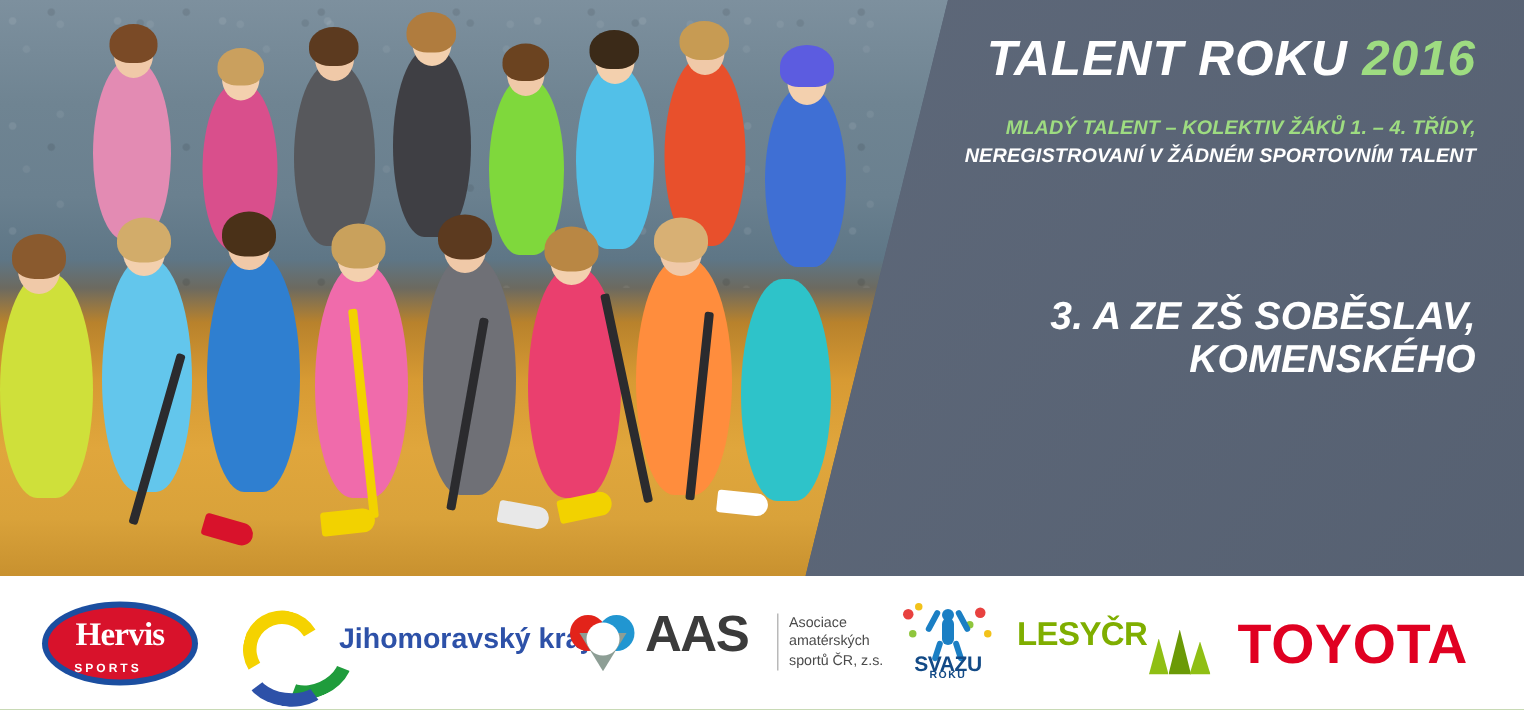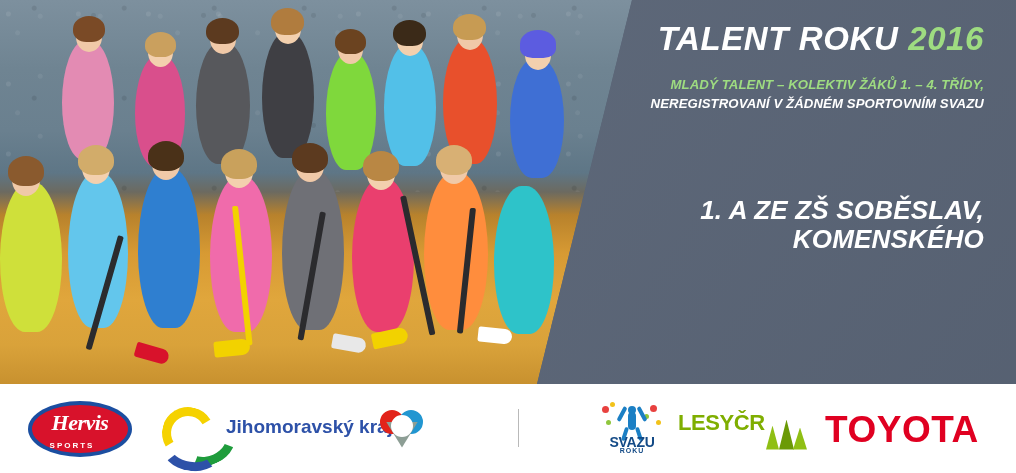--- a/index.html
+++ b/index.html
@@ -55,21 +55,21 @@
   
   #logobar{position:absolute;left:0;top:384px;width:1016px;height:89px;background:#ffffff;
     display:flex;align-items:center;}
   .logo{position:absolute;top:50%;transform:translateY(-50%);}
 
   
   #lg-hervis{left:28px;width:104px;height:56px;}
   .hv-out{position:absolute;inset:0;border-radius:50%;background:#1b4ea0;}
   .hv-in{position:absolute;left:4px;top:4px;right:4px;bottom:4px;border-radius:50%;background:#d8122b;}
   .hv-t{position:absolute;left:0;right:0;top:9px;text-align:center;color:#fff;font-size:22px;
-    font-weight:bold;font-style:italic;letter-spacing:-.5px;font-family:"Liberation Serif",serif;}
+    font-weight:bold;letter-spacing:-.5px;font-family:"Liberation Serif",serif;}
   .hv-s{position:absolute;left:0;right:16px;bottom:7px;text-align:center;color:#fff;font-size:8px;
     font-weight:bold;letter-spacing:2px;}
 
   
   #lg-jmk{left:160px;width:200px;height:52px;}
   .jm-mark{position:absolute;left:0;top:4px;width:60px;height:44px;}
   .jm-y{position:absolute;left:2px;top:0;width:34px;height:34px;border:9px solid #f5d200;
     border-radius:50%;border-right-color:transparent;border-bottom-color:transparent;transform:rotate(14deg);}
   .jm-g{position:absolute;left:18px;top:10px;width:40px;height:30px;border:9px solid #1f9c3c;
     border-radius:50%;border-top-color:transparent;border-left-color:transparent;border-right-color:transparent;
@@ -220,24 +220,24 @@
 
     <div id="panel-content">
 
       <div class="t-title">
         <span>TALENT ROKU</span>
         <span class="yr">2016</span>
       </div>
 
       <div class="t-sub">
         <span class="g">MLADÝ TALENT – KOLEKTIV ŽÁKŮ 1. – 4. TŘÍDY,</span>
-        <span>NEREGISTROVANÍ V ŽÁDNÉM SPORTOVNÍM SVAZU</span>
-      </div>
-
-      <div class="t-head">1. A ZE ZŠ SOBĚSLAV, KOMENSKÉHO</div>
+        <span>NEREGISTROVANÍ V ŽÁDNÉM SPORTOVNÍM TALENT</span>
+      </div>
+
+      <div class="t-head">3. A ZE ZŠ SOBĚSLAV, KOMENSKÉHO</div>
 
 
     </div>
   </div>
 
   <div id="logobar">
 
     <div class="logo" id="lg-hervis">
       <div class="hv-out"></div>
       <div class="hv-in"></div>
@@ -254,21 +254,27 @@
       <div class="jm-txt">Jihomoravský kraj</div>
     </div>
 
     <div class="logo" id="lg-aas">
       <div class="aa-h">
         <i class="hl"></i>
         <i class="hr"></i>
         <i class="hb"></i>
         <i class="hc"></i>
       </div>
+      <div class="aa-txt">AAS</div>
       <div class="aa-bar"></div>
+      <div class="aa-sub">
+        <div>Asociace</div>
+        <div>amatérských</div>
+        <div>sportů ČR, z.s.</div>
+      </div>
     </div>
 
     <div class="logo" id="lg-talent">
       <div class="tr-conf" style="left:4px;top:6px;width:7px;height:7px;background:#e8413f;"></div>
       <div class="tr-conf" style="left:12px;top:2px;width:5px;height:5px;background:#f2c21a;"></div>
       <div class="tr-conf" style="left:52px;top:5px;width:7px;height:7px;background:#e8413f;"></div>
       <div class="tr-conf" style="left:46px;top:14px;width:5px;height:5px;background:#8fc63d;"></div>
       <div class="tr-conf" style="left:8px;top:20px;width:5px;height:5px;background:#8fc63d;"></div>
       <div class="tr-conf" style="left:58px;top:20px;width:5px;height:5px;background:#f2c21a;"></div>
       <div class="tr-fig">

